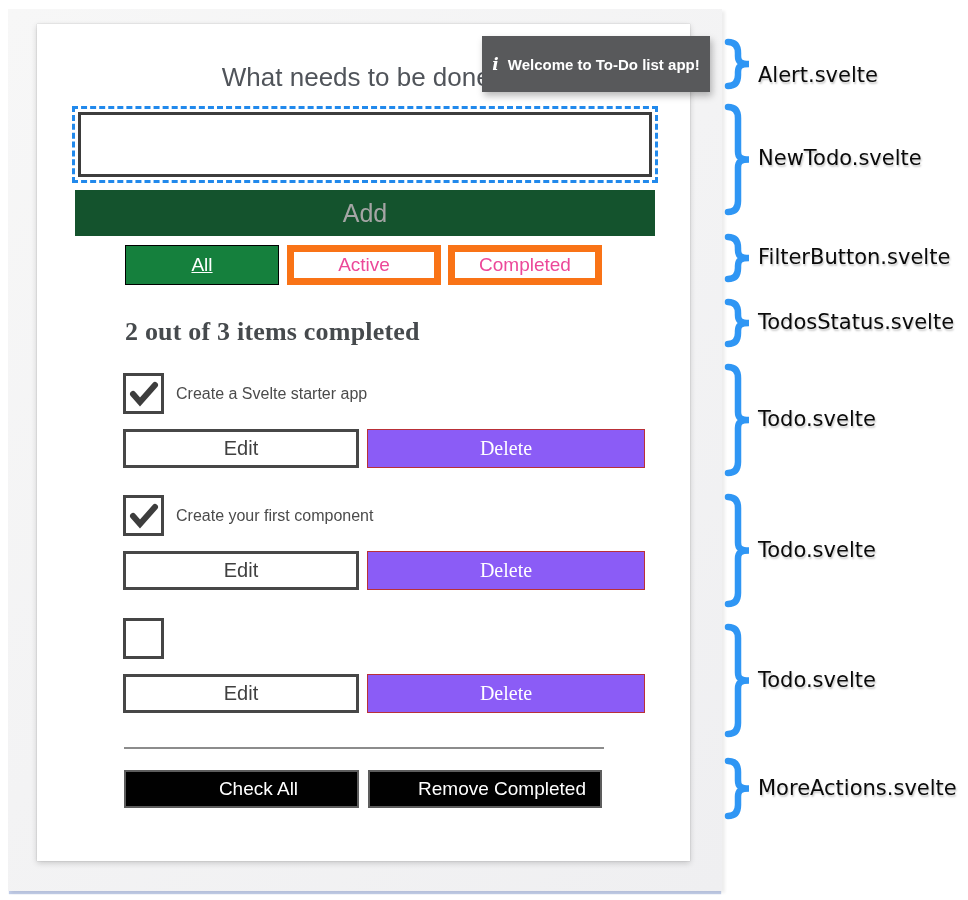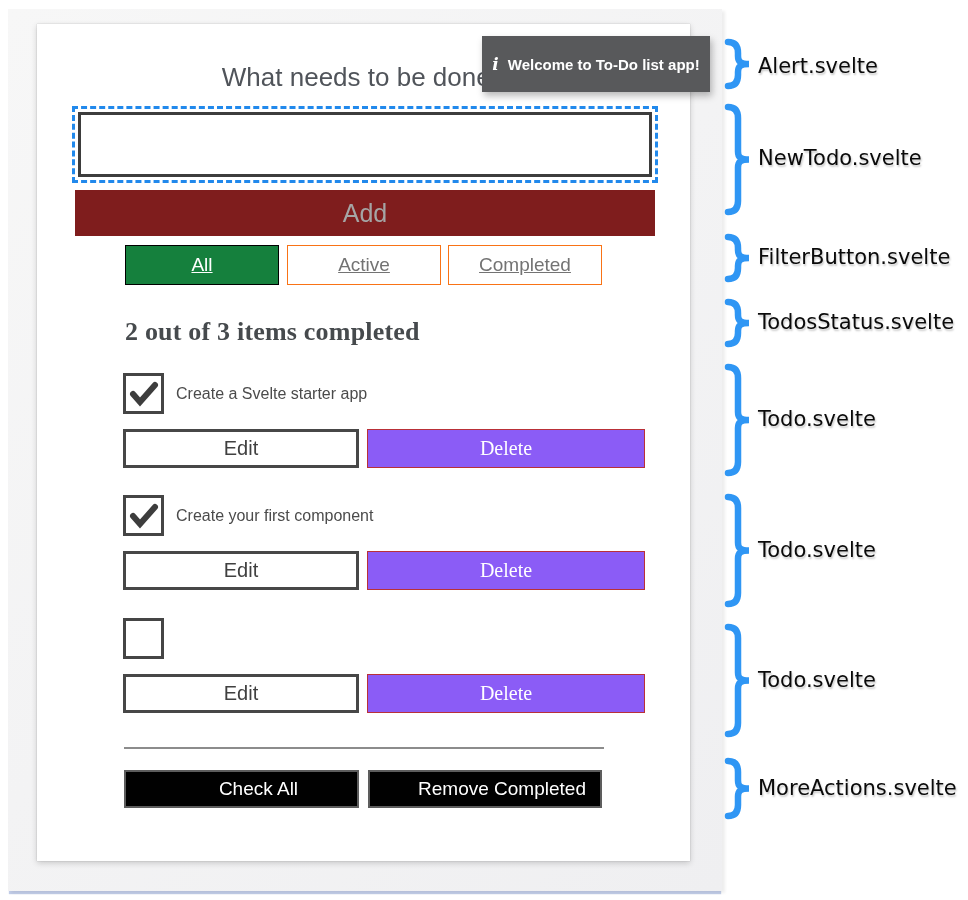--- a/index.html
+++ b/index.html
@@ -25,27 +25,27 @@
 
   .app-heading{position:absolute;left:0;top:38px;width:100%;margin:0;text-align:center;
                font-size:26px;font-weight:400;color:#50545a;z-index:1;}
 
   .new-todo-input{position:absolute;left:41px;top:88px;width:574px;height:65px;box-sizing:border-box;
                   background:#ffffff;border:3px solid #3d3d3d;
                   outline:3px dashed #2189ec;outline-offset:3px;
                   font-size:24px;padding:0 14px;color:#333;}
 
   .add-btn{position:absolute;left:38px;top:166px;width:580px;height:46px;
-           background:#7f1d1d;border:none;color:#a5a5a5;font-size:25px;
+           background:#14532d;border:none;color:#a5a5a5;font-size:25px;
            font-family:"Liberation Sans",sans-serif;cursor:default;}
 
   .filter-row{position:absolute;left:88px;top:221px;width:477px;height:40px;}
   .filter{position:absolute;top:0;height:40px;width:154px;box-sizing:border-box;
           font-family:"Liberation Sans",sans-serif;font-size:19px;cursor:pointer;}
-  .filter.plain{background:#ffffff;border:1px solid #f97316;color:#737373;text-decoration:underline;}
+  .filter.plain{background:#ffffff;border:7px solid #f97316;color:#ec4899;}
   .filter.selected{background:#15803d;border:1px solid #000000;color:#ffffff;}
   .filter.selected .u{text-decoration:underline;}
   .f-all{left:0;} .f-active{left:162px;} .f-completed{left:323px;}
 
   .status{position:absolute;left:88px;top:293px;margin:0;font-size:26px;font-weight:bold;
           color:#464a4d;letter-spacing:0.2px;font-family:Liberation Serif, serif;}
 
   
   .todo{position:absolute;left:86px;width:481px;height:100px;}
   .checkbox{position:absolute;left:0;top:0;width:41px;height:41px;box-sizing:border-box;
@@ -139,21 +139,21 @@
         <button class="action-btn a-remove">Remove Completed</button>
       </div>
 
     </div>
   </div>
 
   <div class="annotation" style="top:38px;height:52px;">
     <svg class="brace" width="36" height="52" viewBox="0 0 36 52">
       <path d="M6 4 C13 4 16 8 16 15 L16 18 C16 23.5 18 26 27 26 C18 26 16 28.5 16 34 L16 37 C16 44 13 48 6 48" fill="none" stroke="#2f96f4" stroke-width="6.5" stroke-linecap="round"></path>
     </svg>
-    <div class="ann-label" style="top:16px;">Alert.svelte</div>
+    <div class="ann-label" style="top:25px;">Alert.svelte</div>
   </div>
 
   <div class="annotation" style="top:103px;height:113px;">
     <svg class="brace" width="36" height="113" viewBox="0 0 36 113">
       <path d="M6 4 C13 4 16 8 16 15 L16 48.5 C16 54 18 56.5 27 56.5 C18 56.5 16 59 16 64.5 L16 98 C16 105 13 109 6 109" fill="none" stroke="#2f96f4" stroke-width="6.5" stroke-linecap="round"></path>
     </svg>
     <div class="ann-label" style="top:43px;">NewTodo.svelte</div>
   </div>
 
   <div class="annotation" style="top:233px;height:50px;">

